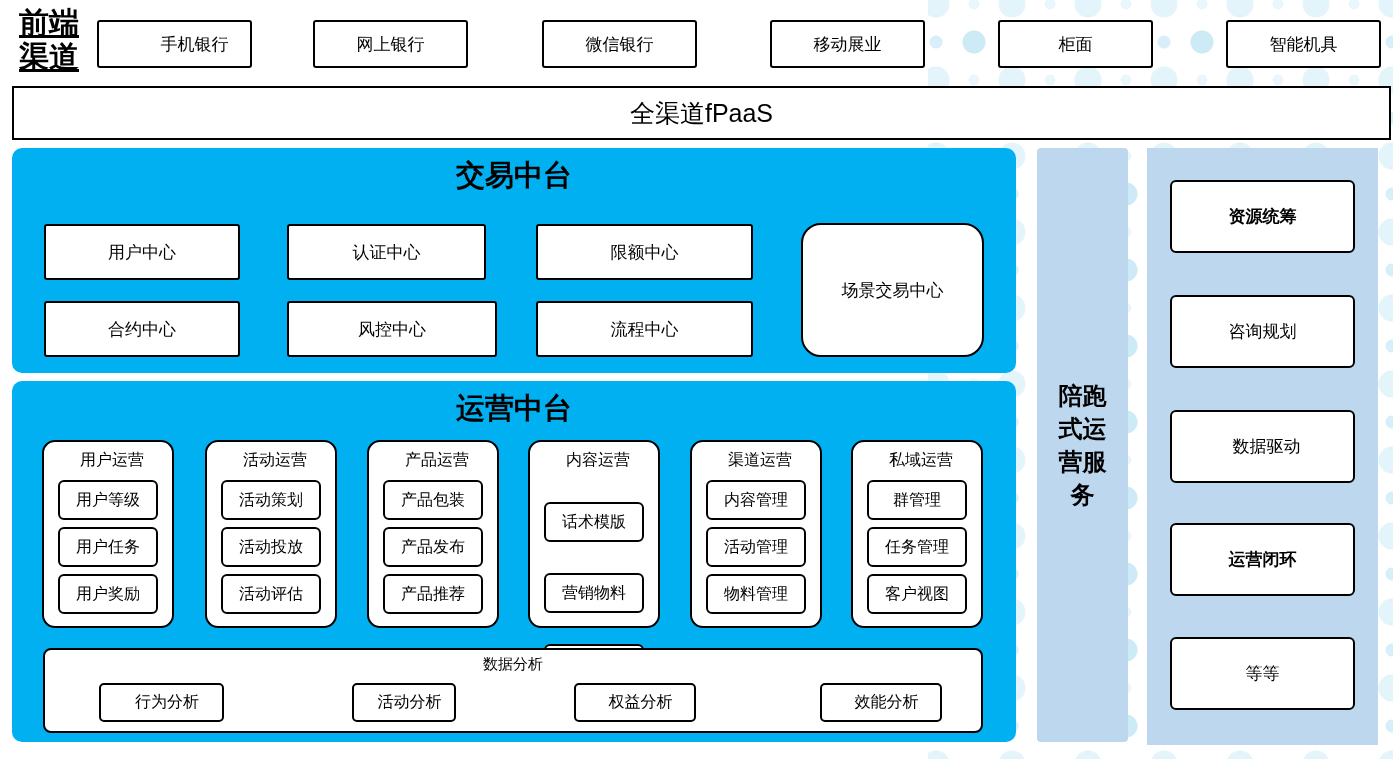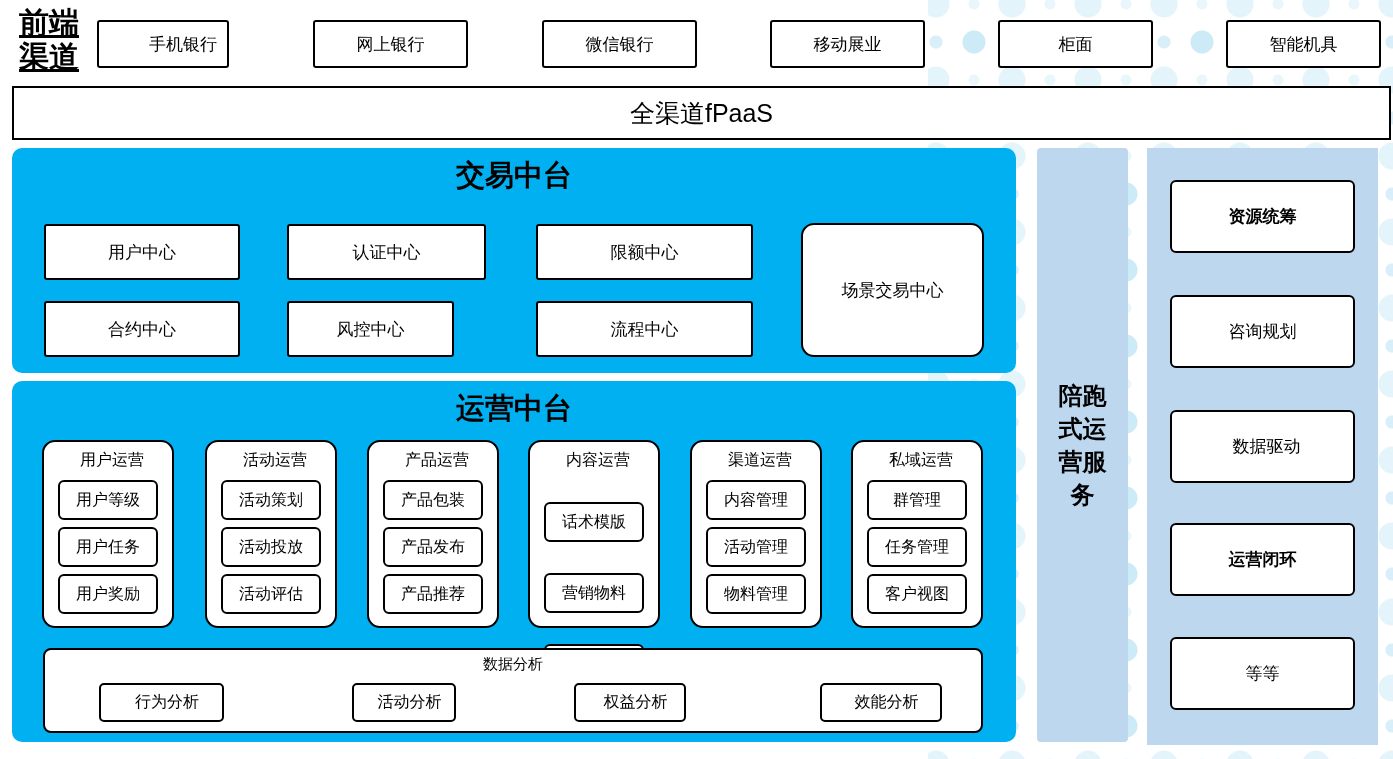--- a/index.html
+++ b/index.html
@@ -18,21 +18,21 @@
                font-weight:bold;font-size:30px;line-height:34px;text-align:center;text-decoration:underline;}
   .chan{top:20px;height:48px;background:#fff;border:2px solid #000;border-radius:3px;
         display:flex;align-items:center;justify-content:center;font-size:17px;}
   .fpaas{left:12px;top:86px;width:1379px;height:54px;background:#fff;border:2px solid #000;
          display:flex;align-items:center;justify-content:center;font-size:25px;}
   .bluesec{background:#00b0f0;border-radius:10px;}
   .sec-title{left:0;width:100%;text-align:center;font-family:"Liberation Serif","DejaVu Serif",serif;
              font-weight:bold;font-size:29px;}
   .wbox{background:#fff;border:2px solid #000;border-radius:3px;display:flex;align-items:center;
         justify-content:center;font-size:17px;}
-  .scene{border-radius:13px;}
+  .scene{border-radius:20px;}
   .group{background:#fff;border:2px solid #000;border-radius:13px;top:59px;width:132px;height:188px;
          display:flex;flex-direction:column;align-items:center;}
   .group .gtitle{margin-top:7px;font-size:16px;height:24px;line-height:22px;margin-left:8px;}
   .gitem{width:100px;height:40px;margin-top:7px;box-sizing:border-box;background:#fff;
          border:2px solid #000;border-radius:6px;display:flex;align-items:center;
          justify-content:center;font-size:16px;flex:none;}
   .analysis{left:31px;top:267px;width:940px;height:85px;background:#fff;border:2px solid #000;
             border-radius:8px;}
   .analysis .atitle{position:absolute;left:0;top:5px;width:100%;text-align:center;font-size:15px;}
   .abox{position:absolute;top:33px;height:39px;background:#fff;border:2px solid #000;border-radius:5px;
@@ -47,36 +47,36 @@
   .bold{font-weight:bold;}
 </style>
 </head>
 <body>
 
 <div class="canvas">
 
   <div class="dots"></div>
 
   <div class="abs front-label">前端渠道</div>
-  <div class="abs chan" style="left:97px;width:132px;padding-left:40px;">手机银行</div>
+  <div class="abs chan" style="left:97px;width:155px;padding-left:40px;">手机银行</div>
   <div class="abs chan" style="left:313px;width:155px;">网上银行</div>
   <div class="abs chan" style="left:542px;width:155px;">微信银行</div>
   <div class="abs chan" style="left:770px;width:155px;">移动展业</div>
   <div class="abs chan" style="left:998px;width:155px;">柜面</div>
   <div class="abs chan" style="left:1226px;width:155px;">智能机具</div>
 
   <div class="abs fpaas">全渠道fPaaS</div>
 
   <div class="abs bluesec" style="left:12px;top:148px;width:1004px;height:225px;">
     <div class="abs sec-title" style="top:8px;">交易中台</div>
     <div class="abs wbox" style="left:32px;top:76px;width:196px;height:56px;">用户中心</div>
     <div class="abs wbox" style="left:275px;top:76px;width:199px;height:56px;">认证中心</div>
     <div class="abs wbox" style="left:524px;top:76px;width:217px;height:56px;">限额中心</div>
     <div class="abs wbox" style="left:32px;top:153px;width:196px;height:56px;">合约中心</div>
-    <div class="abs wbox" style="left:275px;top:153px;width:167px;height:56px;">风控中心</div>
+    <div class="abs wbox" style="left:275px;top:153px;width:210px;height:56px;">风控中心</div>
     <div class="abs wbox" style="left:524px;top:153px;width:217px;height:56px;">流程中心</div>
     <div class="abs wbox scene" style="left:789px;top:75px;width:183px;height:134px;">场景交易中心</div>
   </div>
 
   <div class="abs bluesec" style="left:12px;top:381px;width:1004px;height:361px;">
     <div class="abs sec-title" style="top:8px;">运营中台</div>
 
     <div class="abs group" style="left:30px;">
       <div class="gtitle">用户运营</div>
       <div class="gitem">用户等级</div>
@@ -111,21 +111,21 @@
       <div class="gtitle">私域运营</div>
       <div class="gitem">群管理</div>
       <div class="gitem">任务管理</div>
       <div class="gitem">客户视图</div>
     </div>
 
     <div class="abs analysis">
       <div class="atitle">数据分析</div>
       <div class="abox" style="left:54px;width:125px;">行为分析</div>
       <div class="abox" style="left:307px;width:104px;">活动分析</div>
-      <div class="abox" style="left:529px;width:112px;">权益分析</div>
+      <div class="abox" style="left:529px;width:122px;">权益分析</div>
       <div class="abox" style="left:775px;width:122px;">效能分析</div>
     </div>
   </div>
 
   <div class="abs sidebar">
     <div class="vtext">陪跑式运营服务</div>
   </div>
 
   <div class="abs rpanel">
     <div class="pbox bold" style="top:32px;">资源统筹</div>

